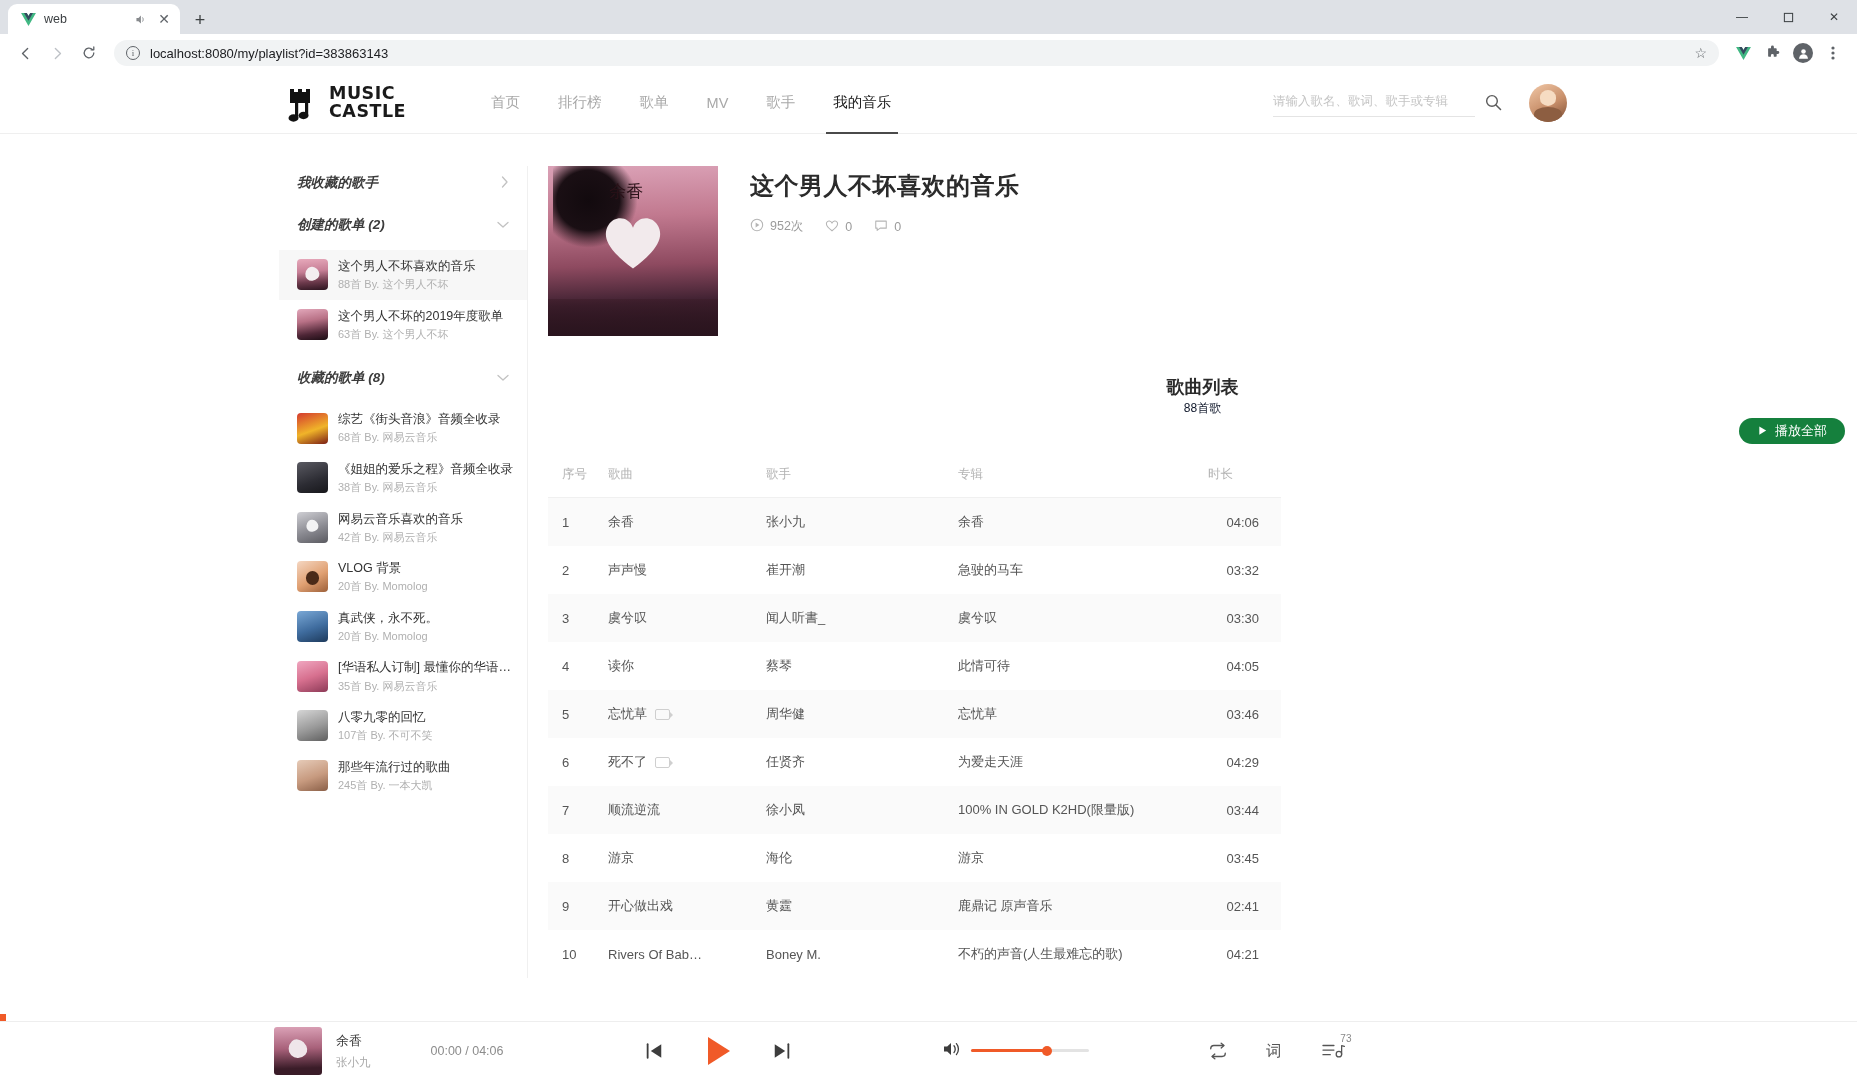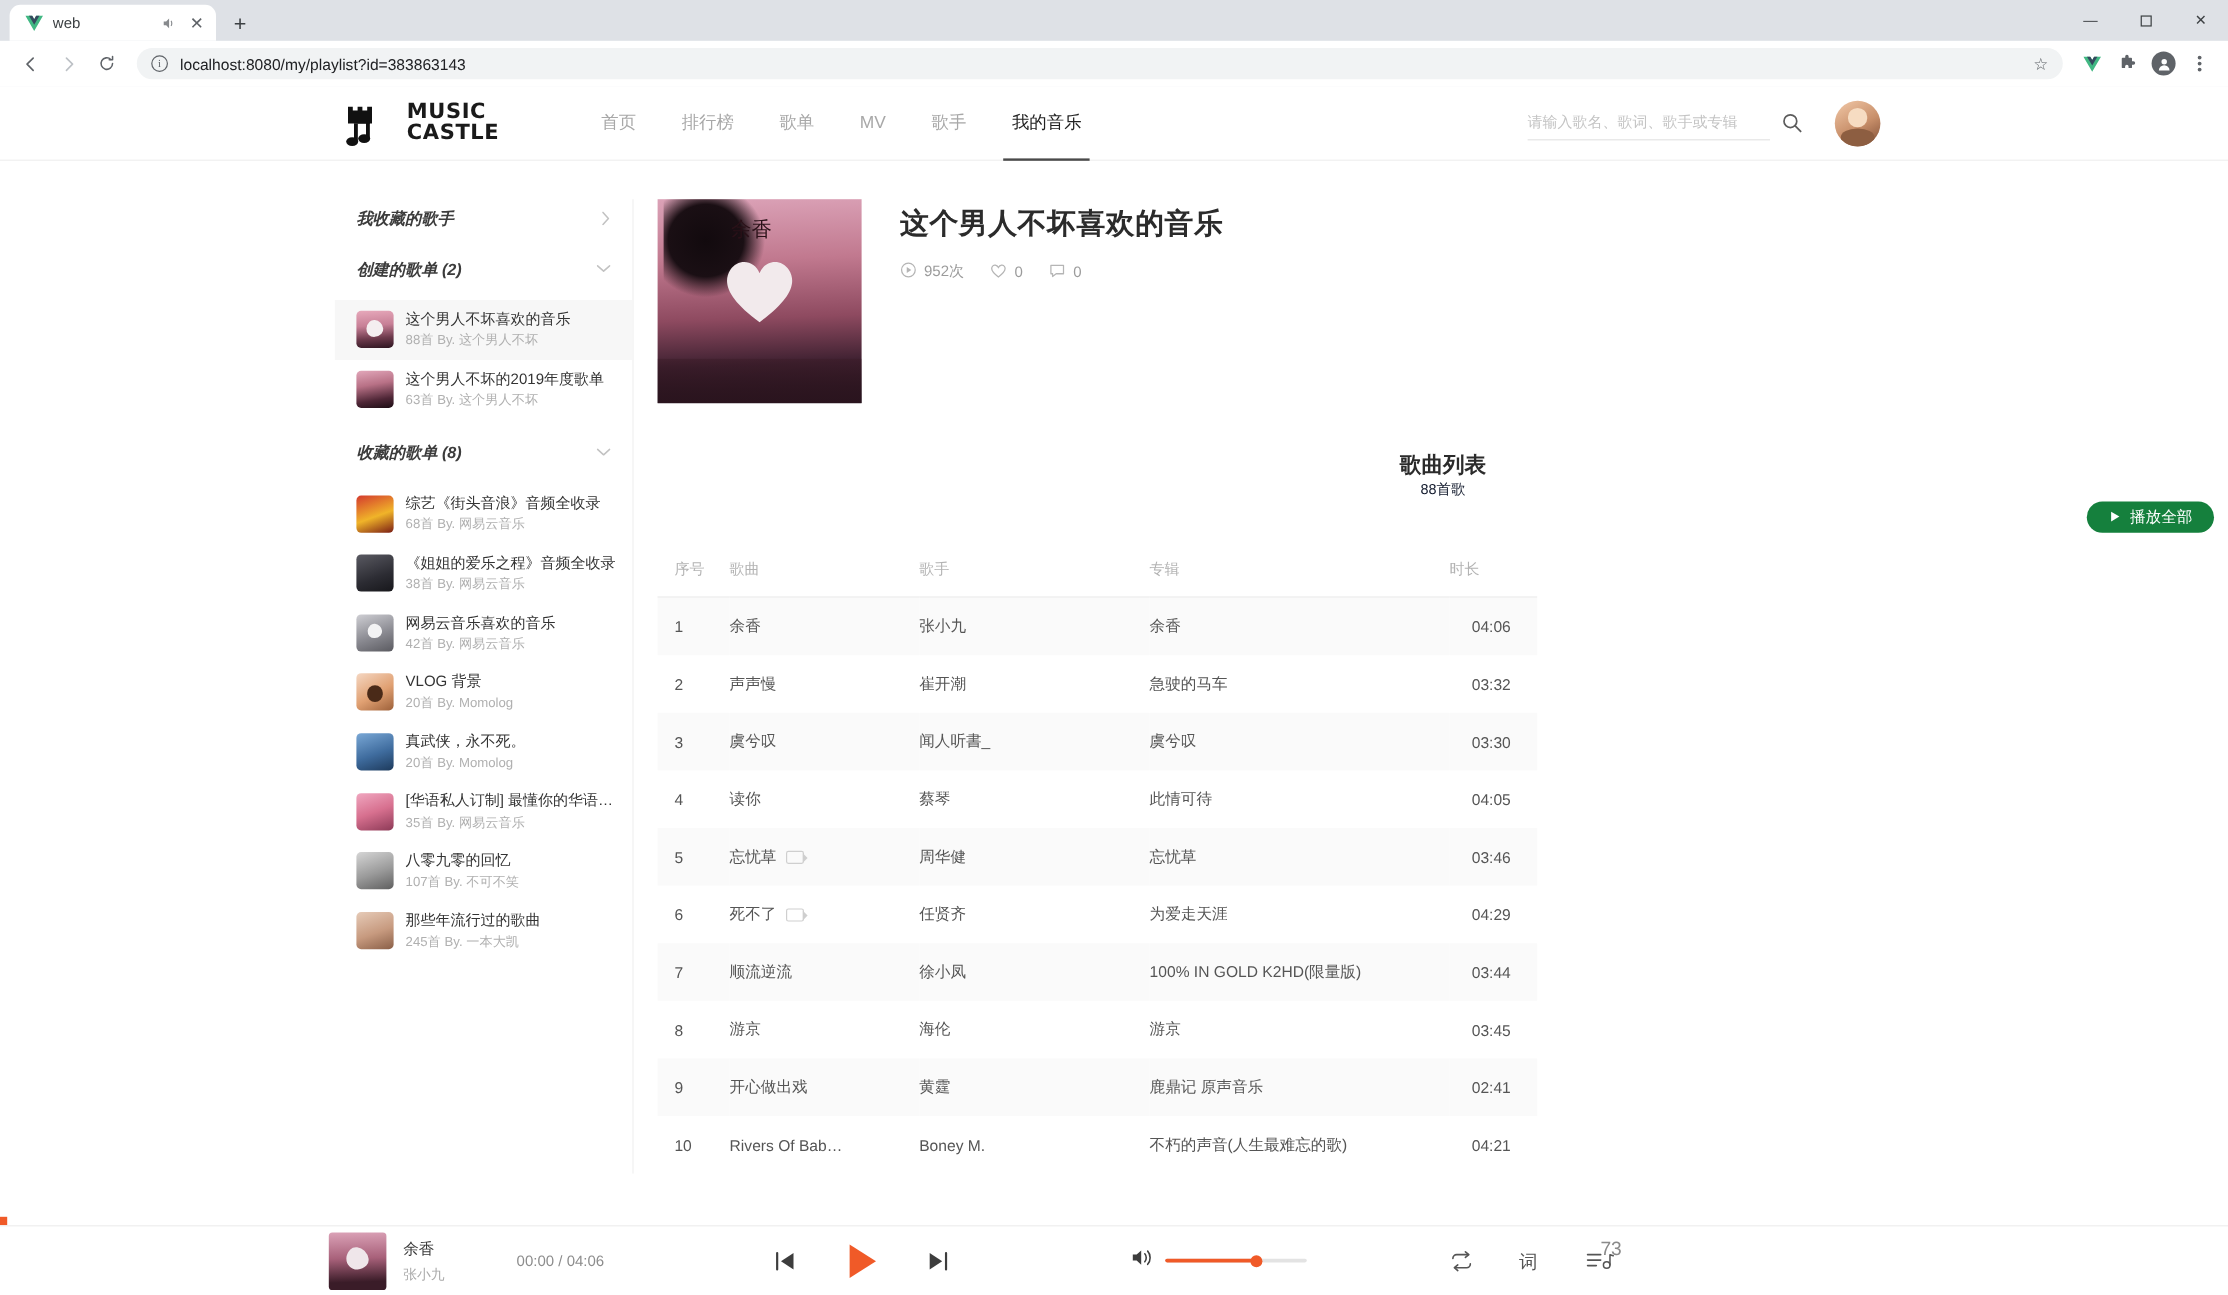--- a/index.html
+++ b/index.html
@@ -41,35 +41,35 @@
   .omni-url { font-size: 13px; color: #202124; flex: 1; white-space: nowrap; overflow: hidden; }
   .omni-star { font-size: 14px; color:#5f6368; }
   .tb-icon { width: 28px; height: 28px; display:flex;align-items:center;justify-content:center; color:#5f6368; font-size:15px; }
   .tb-avatar { width: 20px; height: 20px; border-radius: 50%; background: #5f6368; display:flex;align-items:center;justify-content:center; }
 
   
   .page { width: 100%; height: calc(1079px - 72px); overflow: hidden; position: relative; background:#fff; }
 
   
   .site-header { height: 62px; border-bottom: 1px solid #efefef; display: flex; align-items: center; padding: 0 0 0 0; position:relative; }
-  .logo { display: flex; align-items: center; margin-left: 286px; gap: 19px; }
+  .logo { display: flex; align-items: center; margin-left: 286px; gap: 9px; }
   .logo-mark { width: 34px; height: 40px; position: relative; }
   .logo-text { display: flex; flex-direction: column; line-height: 1.0; }
   .logo-l1, .logo-l2 { font-family: "DejaVu Sans", sans-serif; font-weight: 700; font-size: 17.5px;
                        letter-spacing: .5px; color: #1a1a1a; }
   .nav { display: flex; align-items: center; gap: 0; margin-left: 66px; height: 62px; }
   .nav-item { padding: 0 19px; height: 62px; display:flex; align-items:center; font-size: 14.5px;
               color: #a8a8a8; position: relative; }
   .nav-item.active { color: #222; }
   .nav-item.active::after { content:''; position:absolute; left: 12px; right: 12px; bottom: 0;
                              height: 2px; background: #4a4a4a; }
   .search-wrap { margin-left: auto; display: flex; align-items: center; gap: 0; }
   .search-box { width: 202px; border-bottom: 1px solid #e4e4e4; height: 28px; display:flex; align-items:center; }
   .search-box input { border: 0; outline: 0; width: 100%; font-size: 12.5px; color:#333;
-                      font-family: Liberation Sans, sans-serif; background: transparent; }
+                      font-family: Liberation Mono, monospace; background: transparent; }
   .search-box input::placeholder { color: #c4c4c4; }
   .search-icon { width: 36px; display:flex; align-items:center; justify-content:center; color:#666; }
   .user-avatar { width: 38px; height: 38px; border-radius: 50%; margin-left: 18px; margin-right: 290px;
                  overflow:hidden; background: linear-gradient(150deg,#f2c9a8,#c88f6a 55%,#7d4c34); position:relative; }
   .user-avatar::before { content:''; position:absolute; left:28%; top:18%; width:44%; height:40%;
                          border-radius:50%; background:#f6dcc2; }
   .user-avatar::after { content:''; position:absolute; left:14%; bottom:0; width:72%; height:38%;
                         border-radius:50% 50% 0 0; background:#8d5e41; }
 
   
@@ -170,21 +170,21 @@
   .pp-time { margin-left: 60px; font-size: 12.5px; color: #8c8c8c; }
   .pp-controls { margin-left: 140px; display:flex; align-items:center; gap: 36px; }
   .ctrl { color:#3d3d3d; display:flex; align-items:center; justify-content:center; }
   .ctrl.play { color: #f05a28; }
   .pp-vol { margin-left: 148px; display:flex; align-items:center; gap: 10px; }
   .vol-track { width: 118px; height: 3px; background: #e3e3e3; border-radius: 2px; position: relative; }
   .vol-fill { position:absolute; left:0; top:0; bottom:0; width: 64%; background: #f05a28; border-radius:2px; }
   .vol-knob { position:absolute; left: 64%; top: 50%; transform: translate(-50%,-50%);
               width: 10px; height: 10px; border-radius:50%; background:#f05a28; }
   .pp-right { margin-left: 118px; display:flex; align-items:center; gap: 36px; position: relative; }
-  .queue-badge { position:absolute; right: -6px; top: -8px; font-size: 16px; color:#8a8a8a; }
+  .queue-badge { position:absolute; right: -6px; top: -8px; font-size: 10px; color:#8a8a8a; }
   .side-mark { position: absolute; left: 0; bottom: 55px; width: 6px; height: 10px; background:#f05a28; }
 </style>
 </head>
 <body>
 
 <div class="browser-chrome">
   <div class="tabstrip">
     <div class="tab">
       <span class="tab-favicon">
         <svg width="15" height="13" viewBox="0 0 24 21">

